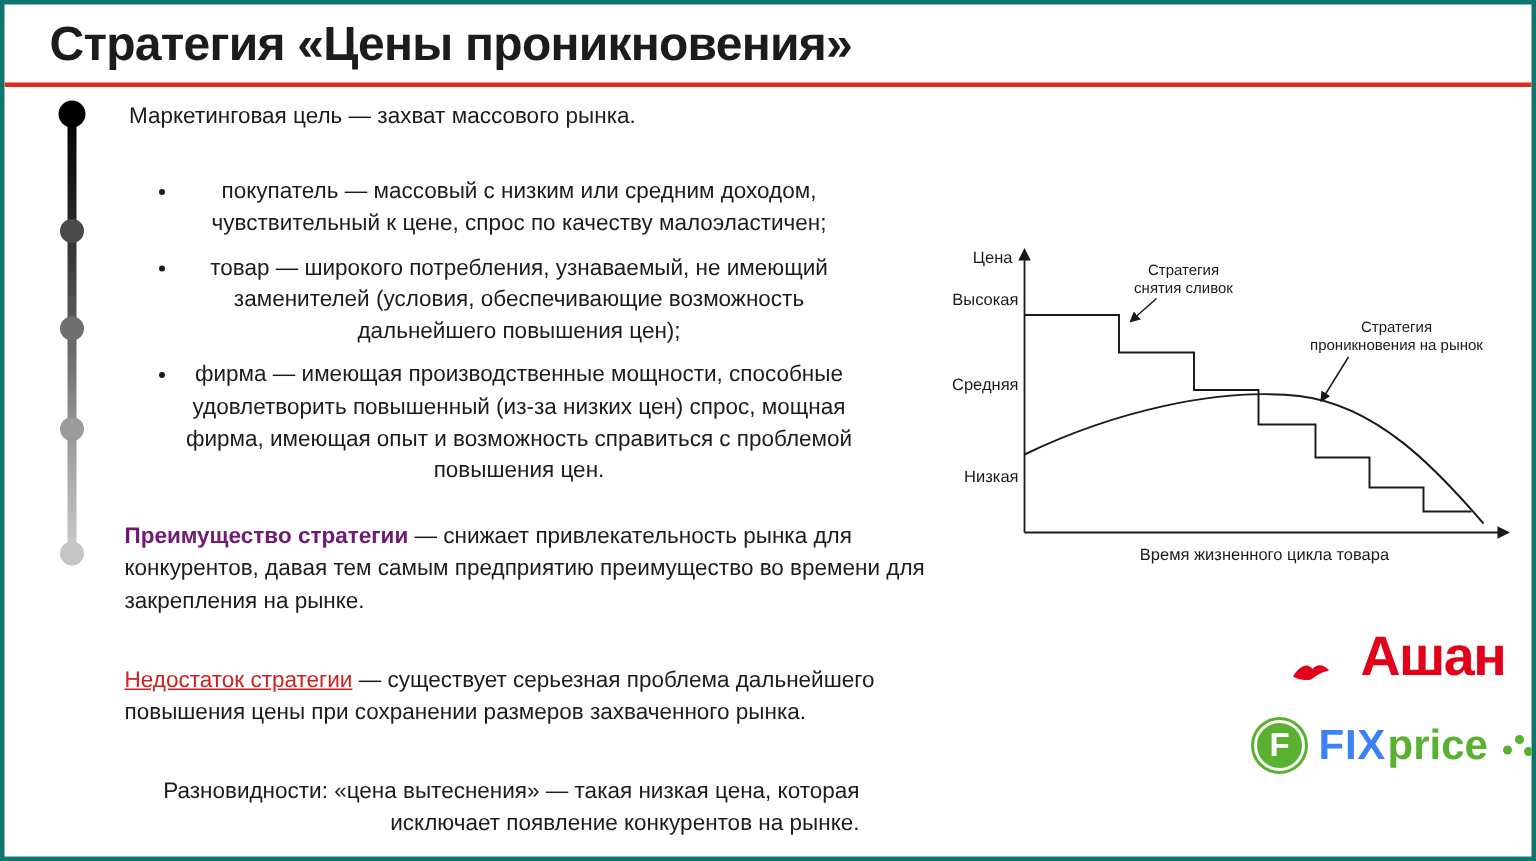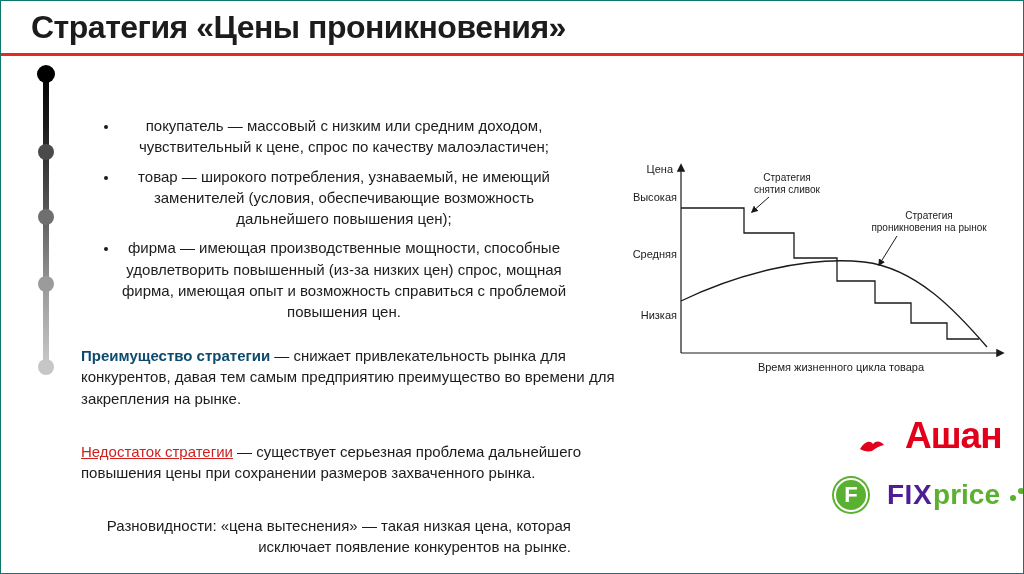--- a/index.html
+++ b/index.html
@@ -3,21 +3,21 @@
 <meta charset="utf-8">
 <style>
   * { margin: 0; padding: 0; box-sizing: border-box; }
   html, body { width: 1024px; height: 574px; }
   body { font-family: "Liberation Sans", sans-serif; background: #ffffff; }
 
   .slide {
     position: relative;
     width: 1024px; height: 574px;
     background: #ffffff;
-    border: 1px solid #0f766e;
+    border: 3px solid #0f766e;
     overflow: hidden;
   }
 
   .title {
     position: absolute; left: 30px; top: 8px;
     font-size: 32px; font-weight: bold; color: #1c1c1c;
     letter-spacing: -0.5px;
   }
   .red-rule {
     position: absolute; left: 0; top: 52px;
@@ -37,21 +37,21 @@
   .tl-dot.d4 { left: 1px; top: 211px; width: 16px; height: 16px; background: #9b9b9b; }
   .tl-dot.d5 { left: 1px; top: 294px; width: 16px; height: 16px; background: #c6c6c6; }
 
   
   .txt { color: #1c1c1c; font-size: 15px; line-height: 1.42; }
   .intro { position: absolute; left: 83px; top: 64px; width: 540px; }
   .bullets { position: absolute; left: 96px; top: 114px; width: 472px; list-style: disc; padding-left: 22px; text-align: center; }
   .bullets li { margin-bottom: 8px; }
   .bullets li::marker { color: #1c1c1c; font-size: 13px; }
   .advantage    { position: absolute; left: 80px; top: 344px; width: 540px; }
-  .advantage .lead { color: #0c4a6e; font-weight: bold; }
+  .advantage .lead { color: #701a75; font-weight: bold; }
   .disadvantage { position: absolute; left: 80px; top: 440px; width: 525px; }
   .disadvantage .lead { color: #d01f1f; font-weight: normal; text-decoration: underline; margin-top: 24px; }
   .variants     { position: absolute; left: 80px; top: 514px; width: 490px; text-align: right; }
 
   
   .diagram { position: absolute; left: 628px; top: 150px; width: 392px; height: 232px; }
   .diagram svg { width: 392px; height: 232px; display: block; }
   .diagram text { fill: #1a1a1a; }
   .diagram .lbl { font-size: 11px; font-family: "Liberation Sans", sans-serif; }
   .diagram .ann { font-size: 10px; font-family: "Liberation Sans", sans-serif; }
@@ -70,40 +70,41 @@
   }
   .fp-circle {
     width: 34px; height: 34px; border-radius: 50%;
     background: #5ab031; color: #ffffff;
     display: flex; align-items: center; justify-content: center;
     font-weight: bold; font-size: 22px;
     border: 2px solid #ffffff;
     box-shadow: 0 0 0 2px #5ab031;
   }
   .fp-word { font-size: 28px; line-height: 1; }
-  .fp-fix   { color: #4c1d95; font-weight: bold; letter-spacing: 0.5px; margin-left: 10px; }
+  .fp-fix   { color: #3b82f6; font-weight: bold; letter-spacing: 0.5px; }
   .fp-price { color: #5ab031; font-weight: bold; margin-left: 1px; }
 </style>
 </head>
 <body>
 
 <div class="slide">
 
   <h1 class="title">Стратегия «Цены проникновения»</h1>
   <div class="red-rule"></div>
 
   <div class="timeline">
     <div class="tl-line"></div>
     <div class="tl-dot d1"></div>
     <div class="tl-dot d2"></div>
     <div class="tl-dot d3"></div>
     <div class="tl-dot d4"></div>
     <div class="tl-dot d5"></div>
   </div>
 
+  <p class="txt intro">Маркетинговая цель — захват массового рынка.</p>
 
   <ul class="txt bullets">
     <li>
       <span>покупатель — массовый с низким или средним доходом, чувствительный к цене, спрос по качеству малоэластичен;</span>
     </li>
     <li>
       <span>товар — широкого потребления, узнаваемый, не имеющий заменителей (условия, обеспечивающие возможность дальнейшего повышения цен);</span>
     </li>
     <li>
       <span>фирма — имеющая производственные мощности, способные удовлетворить повышенный (из-за низких цен) спрос, мощная фирма, имеющая опыт и возможность справиться с проблемой повышения цен.</span>

